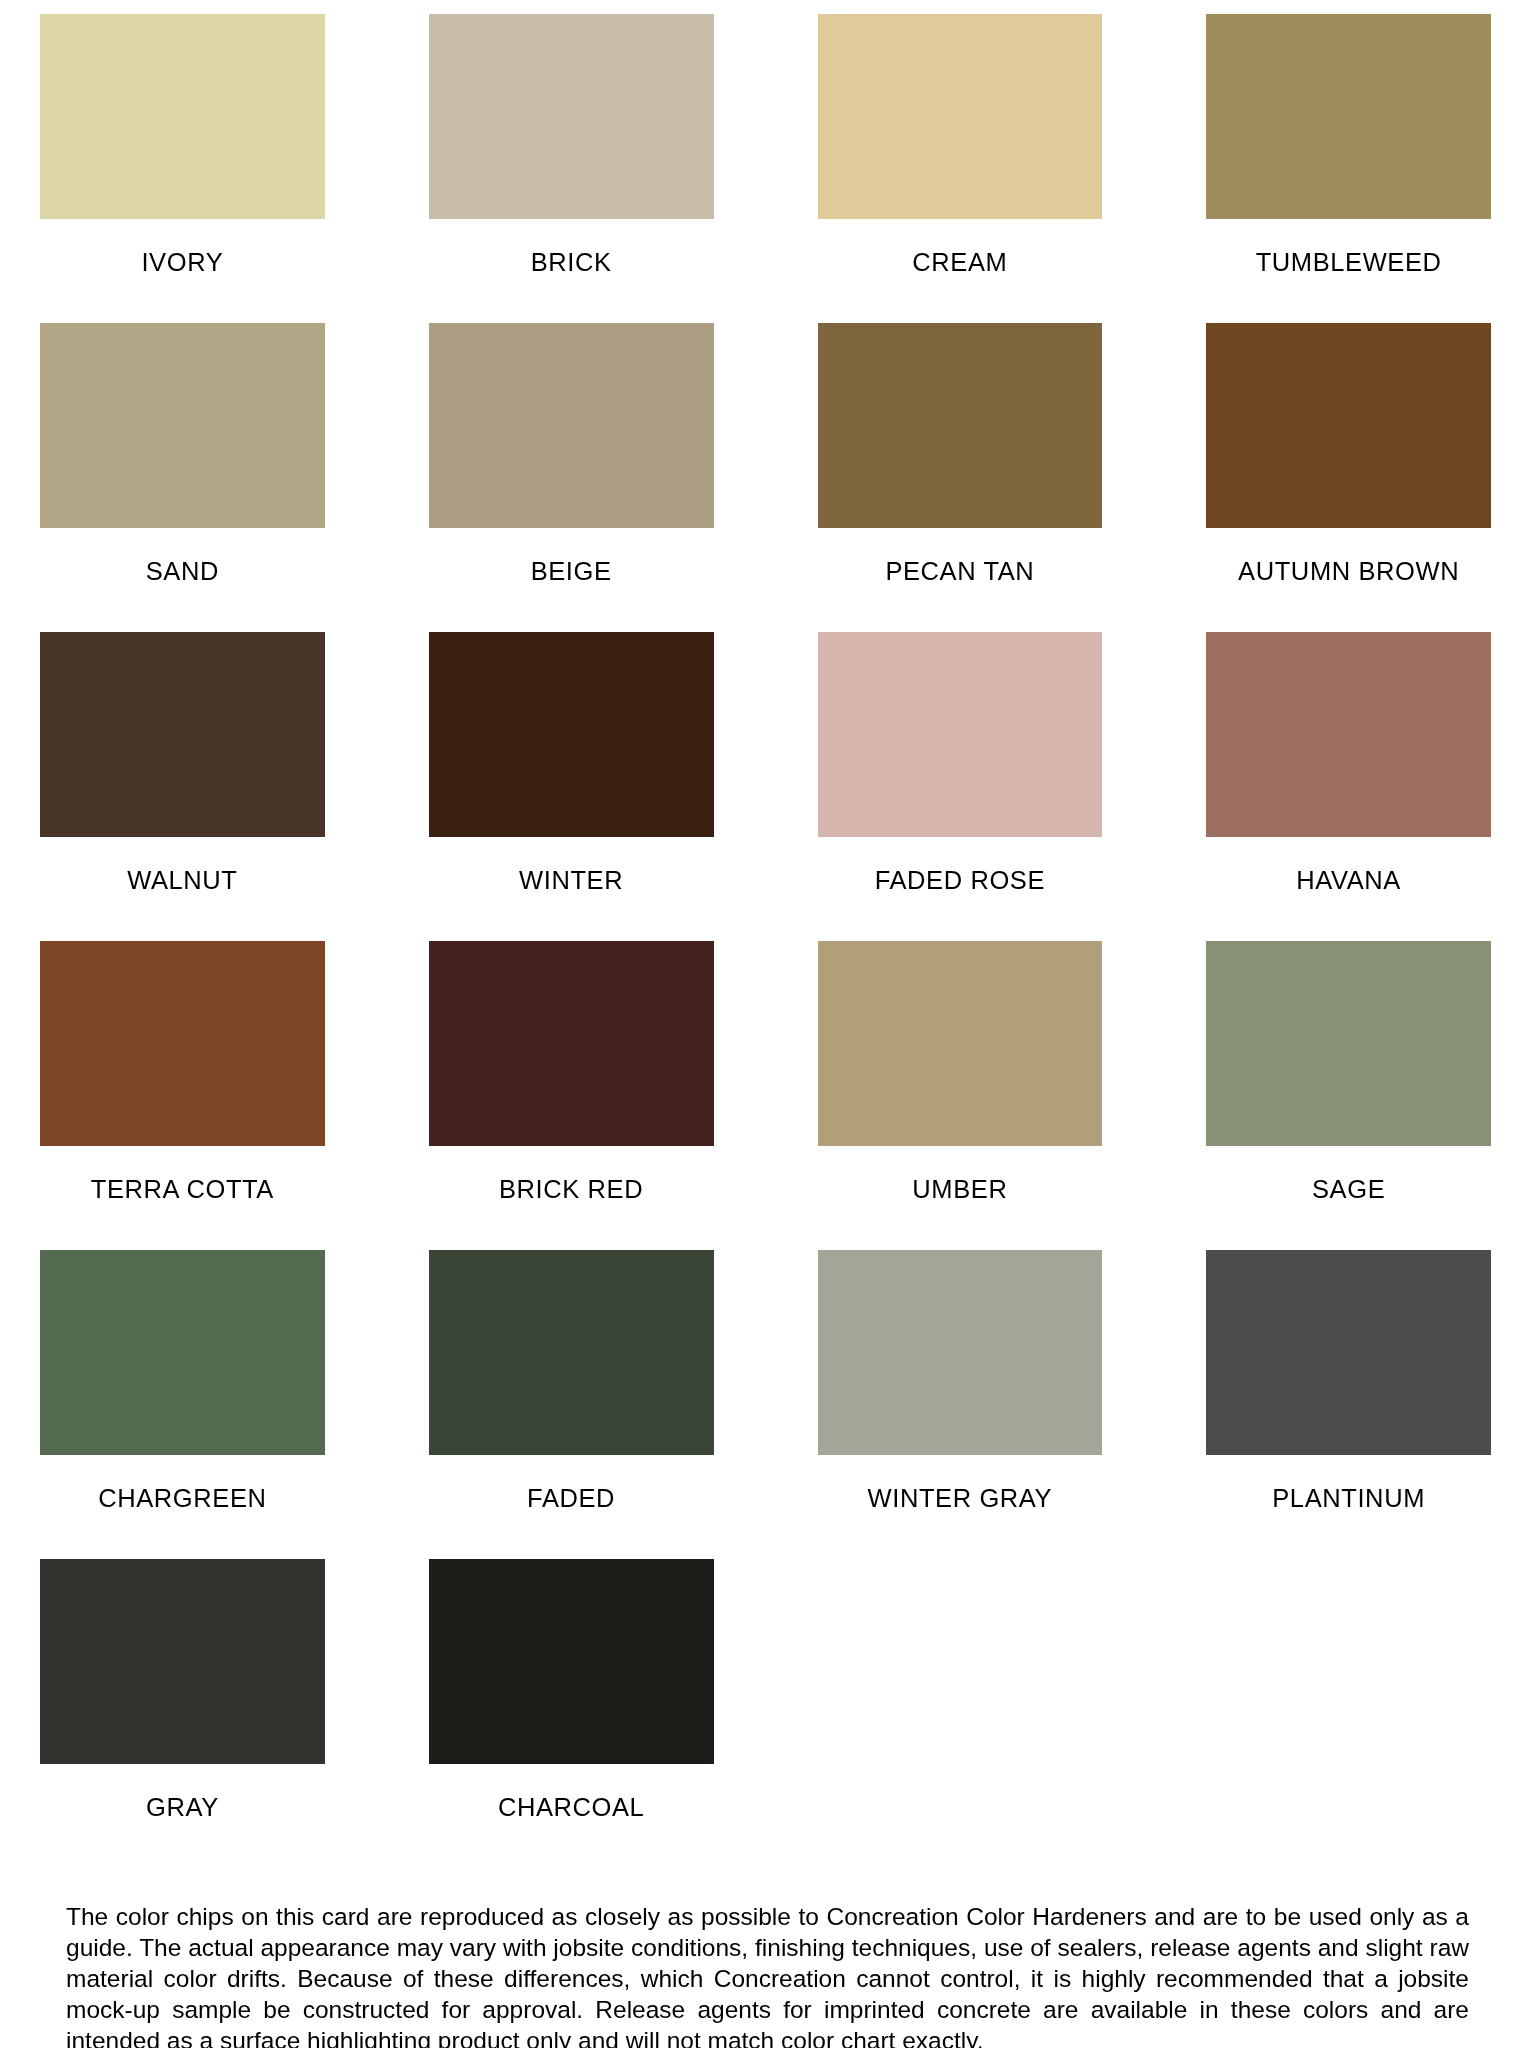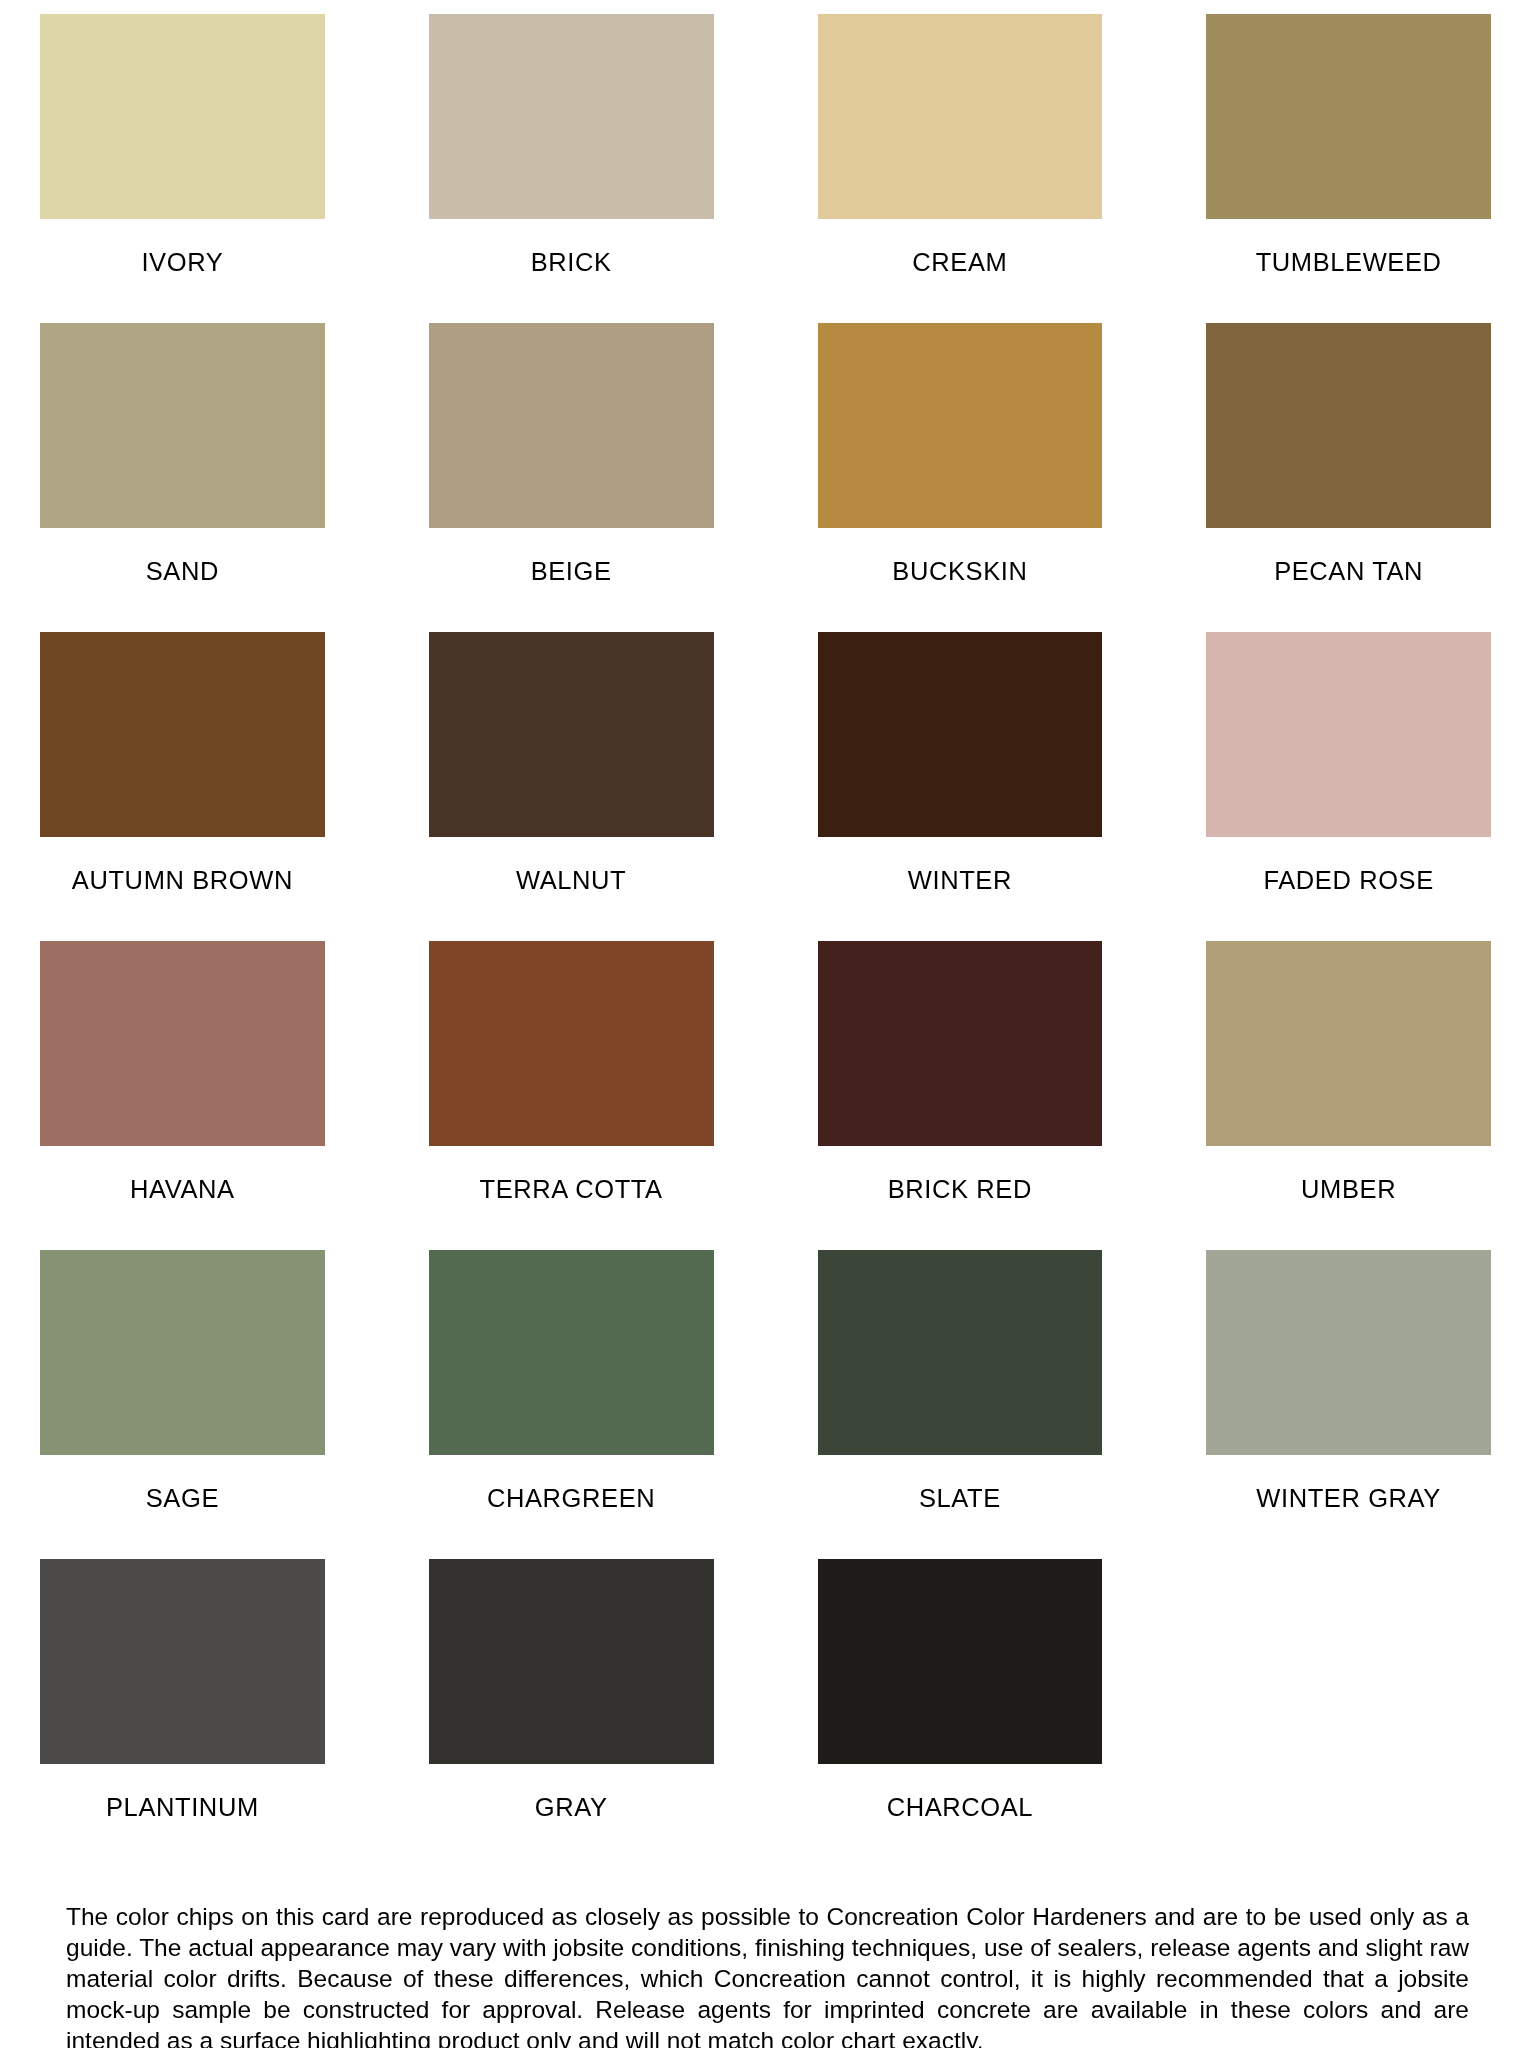--- a/index.html
+++ b/index.html
@@ -85,24 +85,20 @@
       </div>
       <div class="swatch-cell">
         <div class="swatch-chip" style="background-color: rgb(176, 165, 132);"></div>
         <div class="swatch-label">SAND</div>
       </div>
       <div class="swatch-cell">
         <div class="swatch-chip" style="background-color: rgb(173, 157, 130);"></div>
         <div class="swatch-label">BEIGE</div>
       </div>
       <div class="swatch-cell">
-        <div class="swatch-chip" style="background-color: rgb(183, 138, 66);"></div>
-        <div class="swatch-label">BUCKSKIN</div>
-      </div>
-      <div class="swatch-cell">
         <div class="swatch-chip" style="background-color: rgb(127, 101, 62);"></div>
         <div class="swatch-label">PECAN TAN</div>
       </div>
       <div class="swatch-cell">
         <div class="swatch-chip" style="background-color: rgb(111, 70, 34);"></div>
         <div class="swatch-label">AUTUMN BROWN</div>
       </div>
       <div class="swatch-cell">
         <div class="swatch-chip" style="background-color: rgb(72, 53, 39);"></div>
         <div class="swatch-label">WALNUT</div>
@@ -134,21 +130,21 @@
       <div class="swatch-cell">
         <div class="swatch-chip" style="background-color: rgb(135, 145, 115);"></div>
         <div class="swatch-label">SAGE</div>
       </div>
       <div class="swatch-cell">
         <div class="swatch-chip" style="background-color: rgb(84, 106, 81);"></div>
         <div class="swatch-label">CHARGREEN</div>
       </div>
       <div class="swatch-cell">
         <div class="swatch-chip" style="background-color: rgb(59, 69, 56);"></div>
-        <div class="swatch-label">SLATE</div>
+        <div class="swatch-label">FADED</div>
       </div>
       <div class="swatch-cell">
         <div class="swatch-chip" style="background-color: rgb(162, 166, 151);"></div>
         <div class="swatch-label">WINTER GRAY</div>
       </div>
       <div class="swatch-cell">
         <div class="swatch-chip" style="background-color: rgb(77, 75, 73);"></div>
         <div class="swatch-label">PLANTINUM</div>
       </div>
       <div class="swatch-cell">

